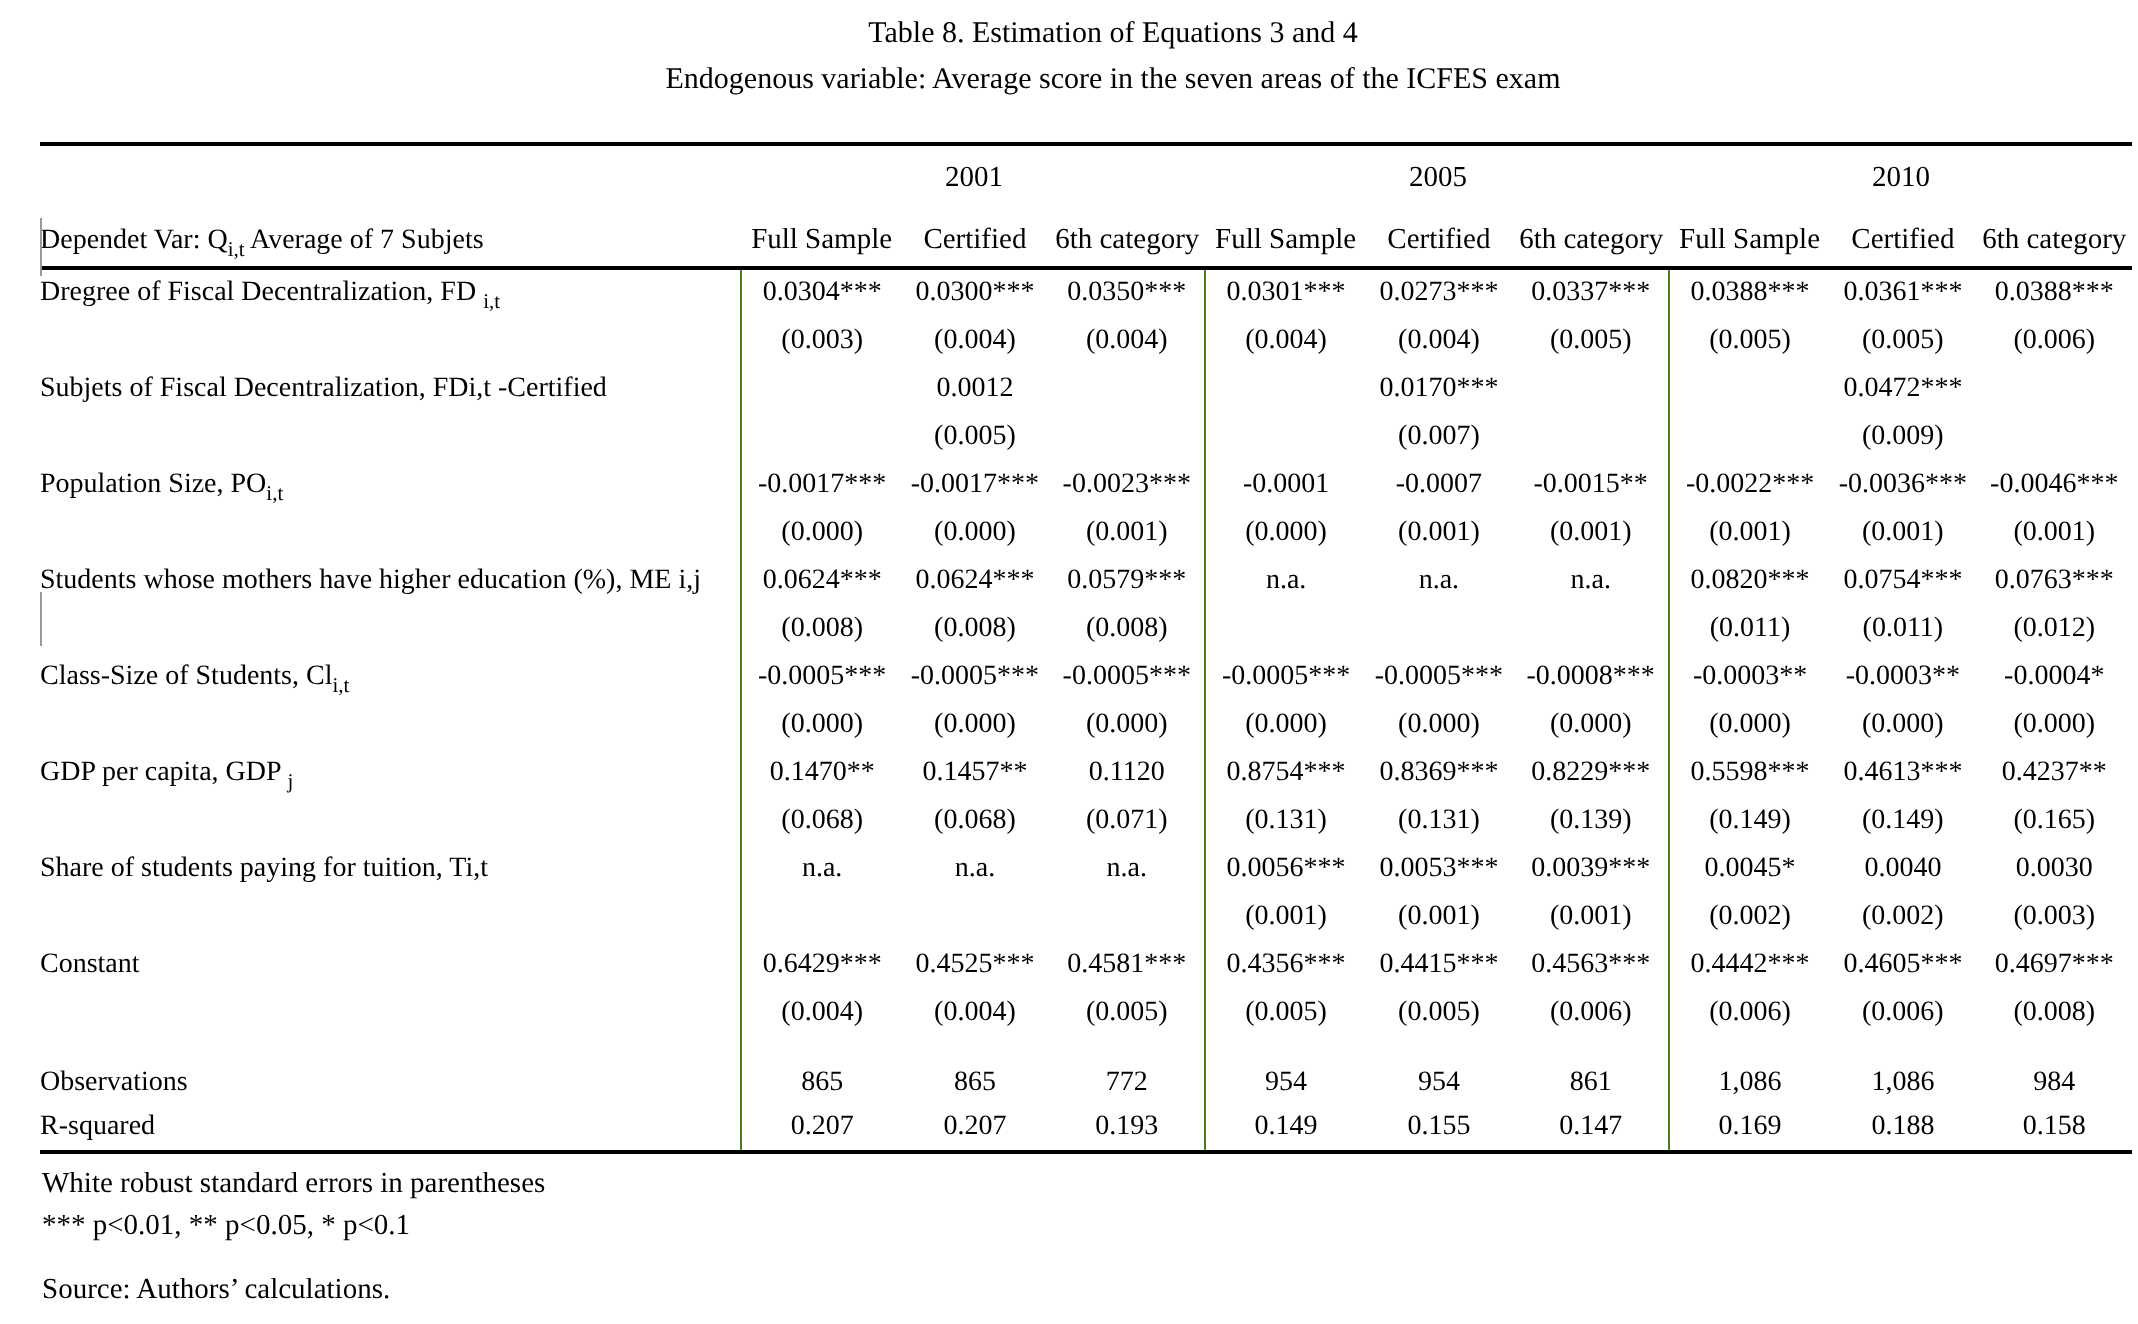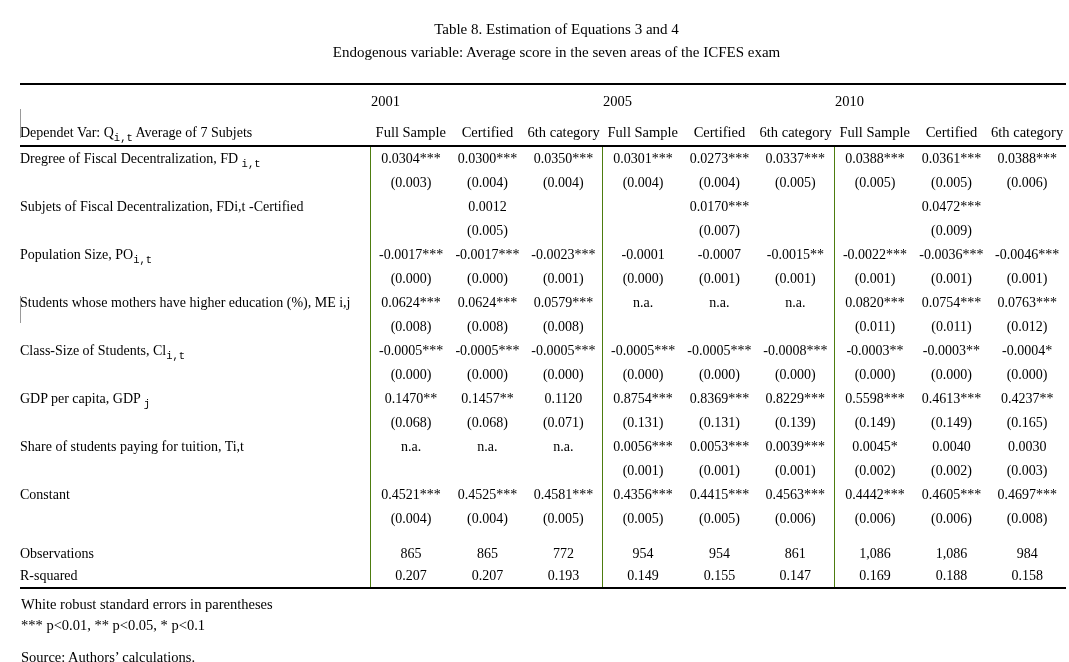--- a/index.html
+++ b/index.html
@@ -5,34 +5,35 @@
   html, body { margin: 0; padding: 0; background: #ffffff; }
   body {
     width: 1069px; height: 662px;
     font-family: "Liberation Serif", "DejaVu Serif", serif;
     color: #000;
     position: relative;
     overflow: hidden;
   }
   .page { position: relative; width: 1069px; height: 662px; }
 
-  .title-block { padding-top: 18px; text-align: center; font-size: 15px; line-height: 23px; margin-left: 44px; }
+  .title-block { padding-top: 6px; text-align: center; font-size: 15px; line-height: 23px; margin-left: 44px; }
 
   table.reg {
     border-collapse: collapse;
     table-layout: fixed;
     width: 1046px;
     margin: 19px 0 0 20px;
   }
   table.reg td { padding: 0; }
 
   thead td { font-size: 14.5px; }
   tr.year-row td {
     border-top: 2px solid #000;
     height: 26px;
+    text-align: center;
     vertical-align: middle;
     padding-top: 3px;
   }
   tr.colhead-row td {
     border-bottom: 2px solid #000;
     height: 27px;
     text-align: center;
     vertical-align: bottom;
     padding-bottom: 4px;
     white-space: nowrap;
@@ -53,21 +54,21 @@
     white-space: nowrap;
   }
   tr.coef-row td { height: 24px; }
   tr.se-row td { height: 24px; }
   tr.spacer-row td { height: 12px; }
   tr.stat-row td { height: 22px; }
 
   tbody td.gs { border-left: 1px solid #4d7c0f; }
   tbody tr:last-child td { border-bottom: 2px solid #000; }
 
-  sub { font-size: 10.5px; line-height: 0; font-family: Liberation Mono, monospace; }
+  sub { font-size: 10.5px; line-height: 0; }
 
   .notes { margin: 5px 0 0 21px; font-size: 14.5px; line-height: 21px; }
   .source { margin-top: 11px; }
 
   .artifact { position: absolute; left: 20px; width: 1px; background: #9a9a9a; }
   #artifact-1 { top: 109px; height: 29px; }
   #artifact-2 { top: 296px; height: 27px; }
 </style>
 </head>
 <body>
@@ -276,21 +277,21 @@
           <td></td>
           <td class="gs">(0.001)</td>
           <td>(0.001)</td>
           <td>(0.001)</td>
           <td class="gs">(0.002)</td>
           <td>(0.002)</td>
           <td>(0.003)</td>
         </tr>
         <tr class="coef-row">
           <td class="label-col"><span>Constant</span></td>
-          <td class="gs">0.4521***</td>
+          <td class="gs">0.6429***</td>
           <td>0.4525***</td>
           <td>0.4581***</td>
           <td class="gs">0.4356***</td>
           <td>0.4415***</td>
           <td>0.4563***</td>
           <td class="gs">0.4442***</td>
           <td>0.4605***</td>
           <td>0.4697***</td>
         </tr>
         <tr class="se-row">

